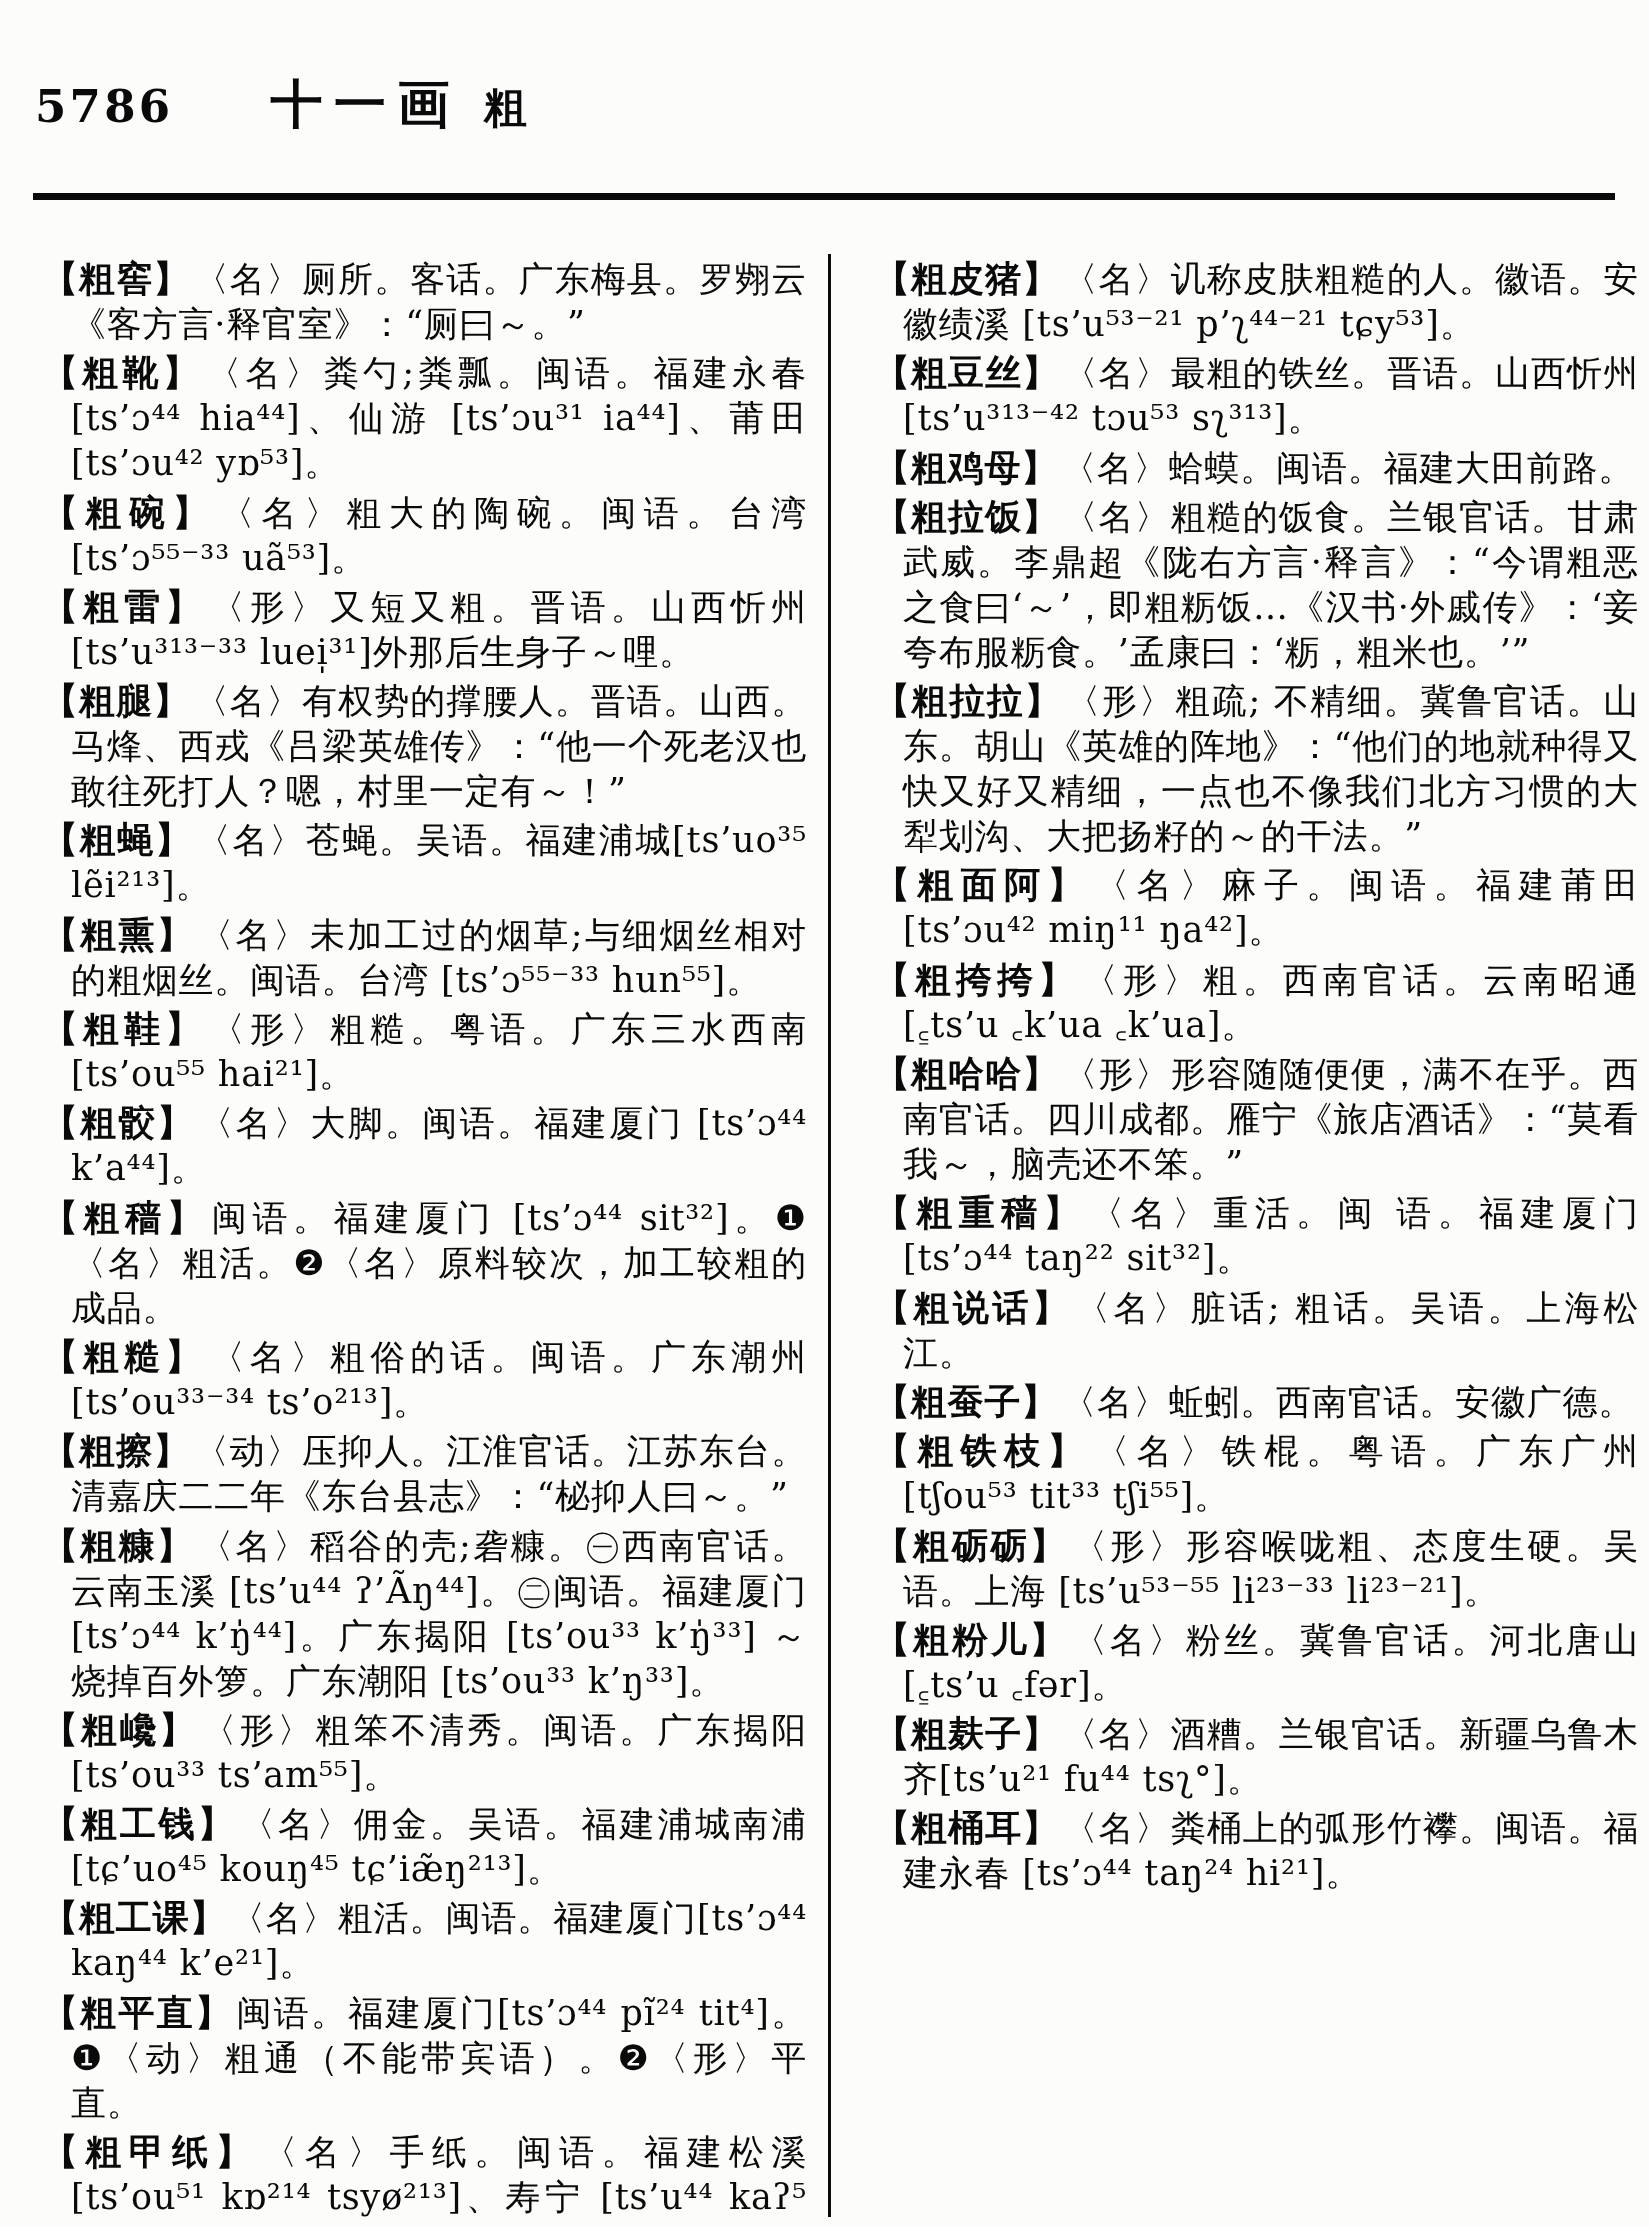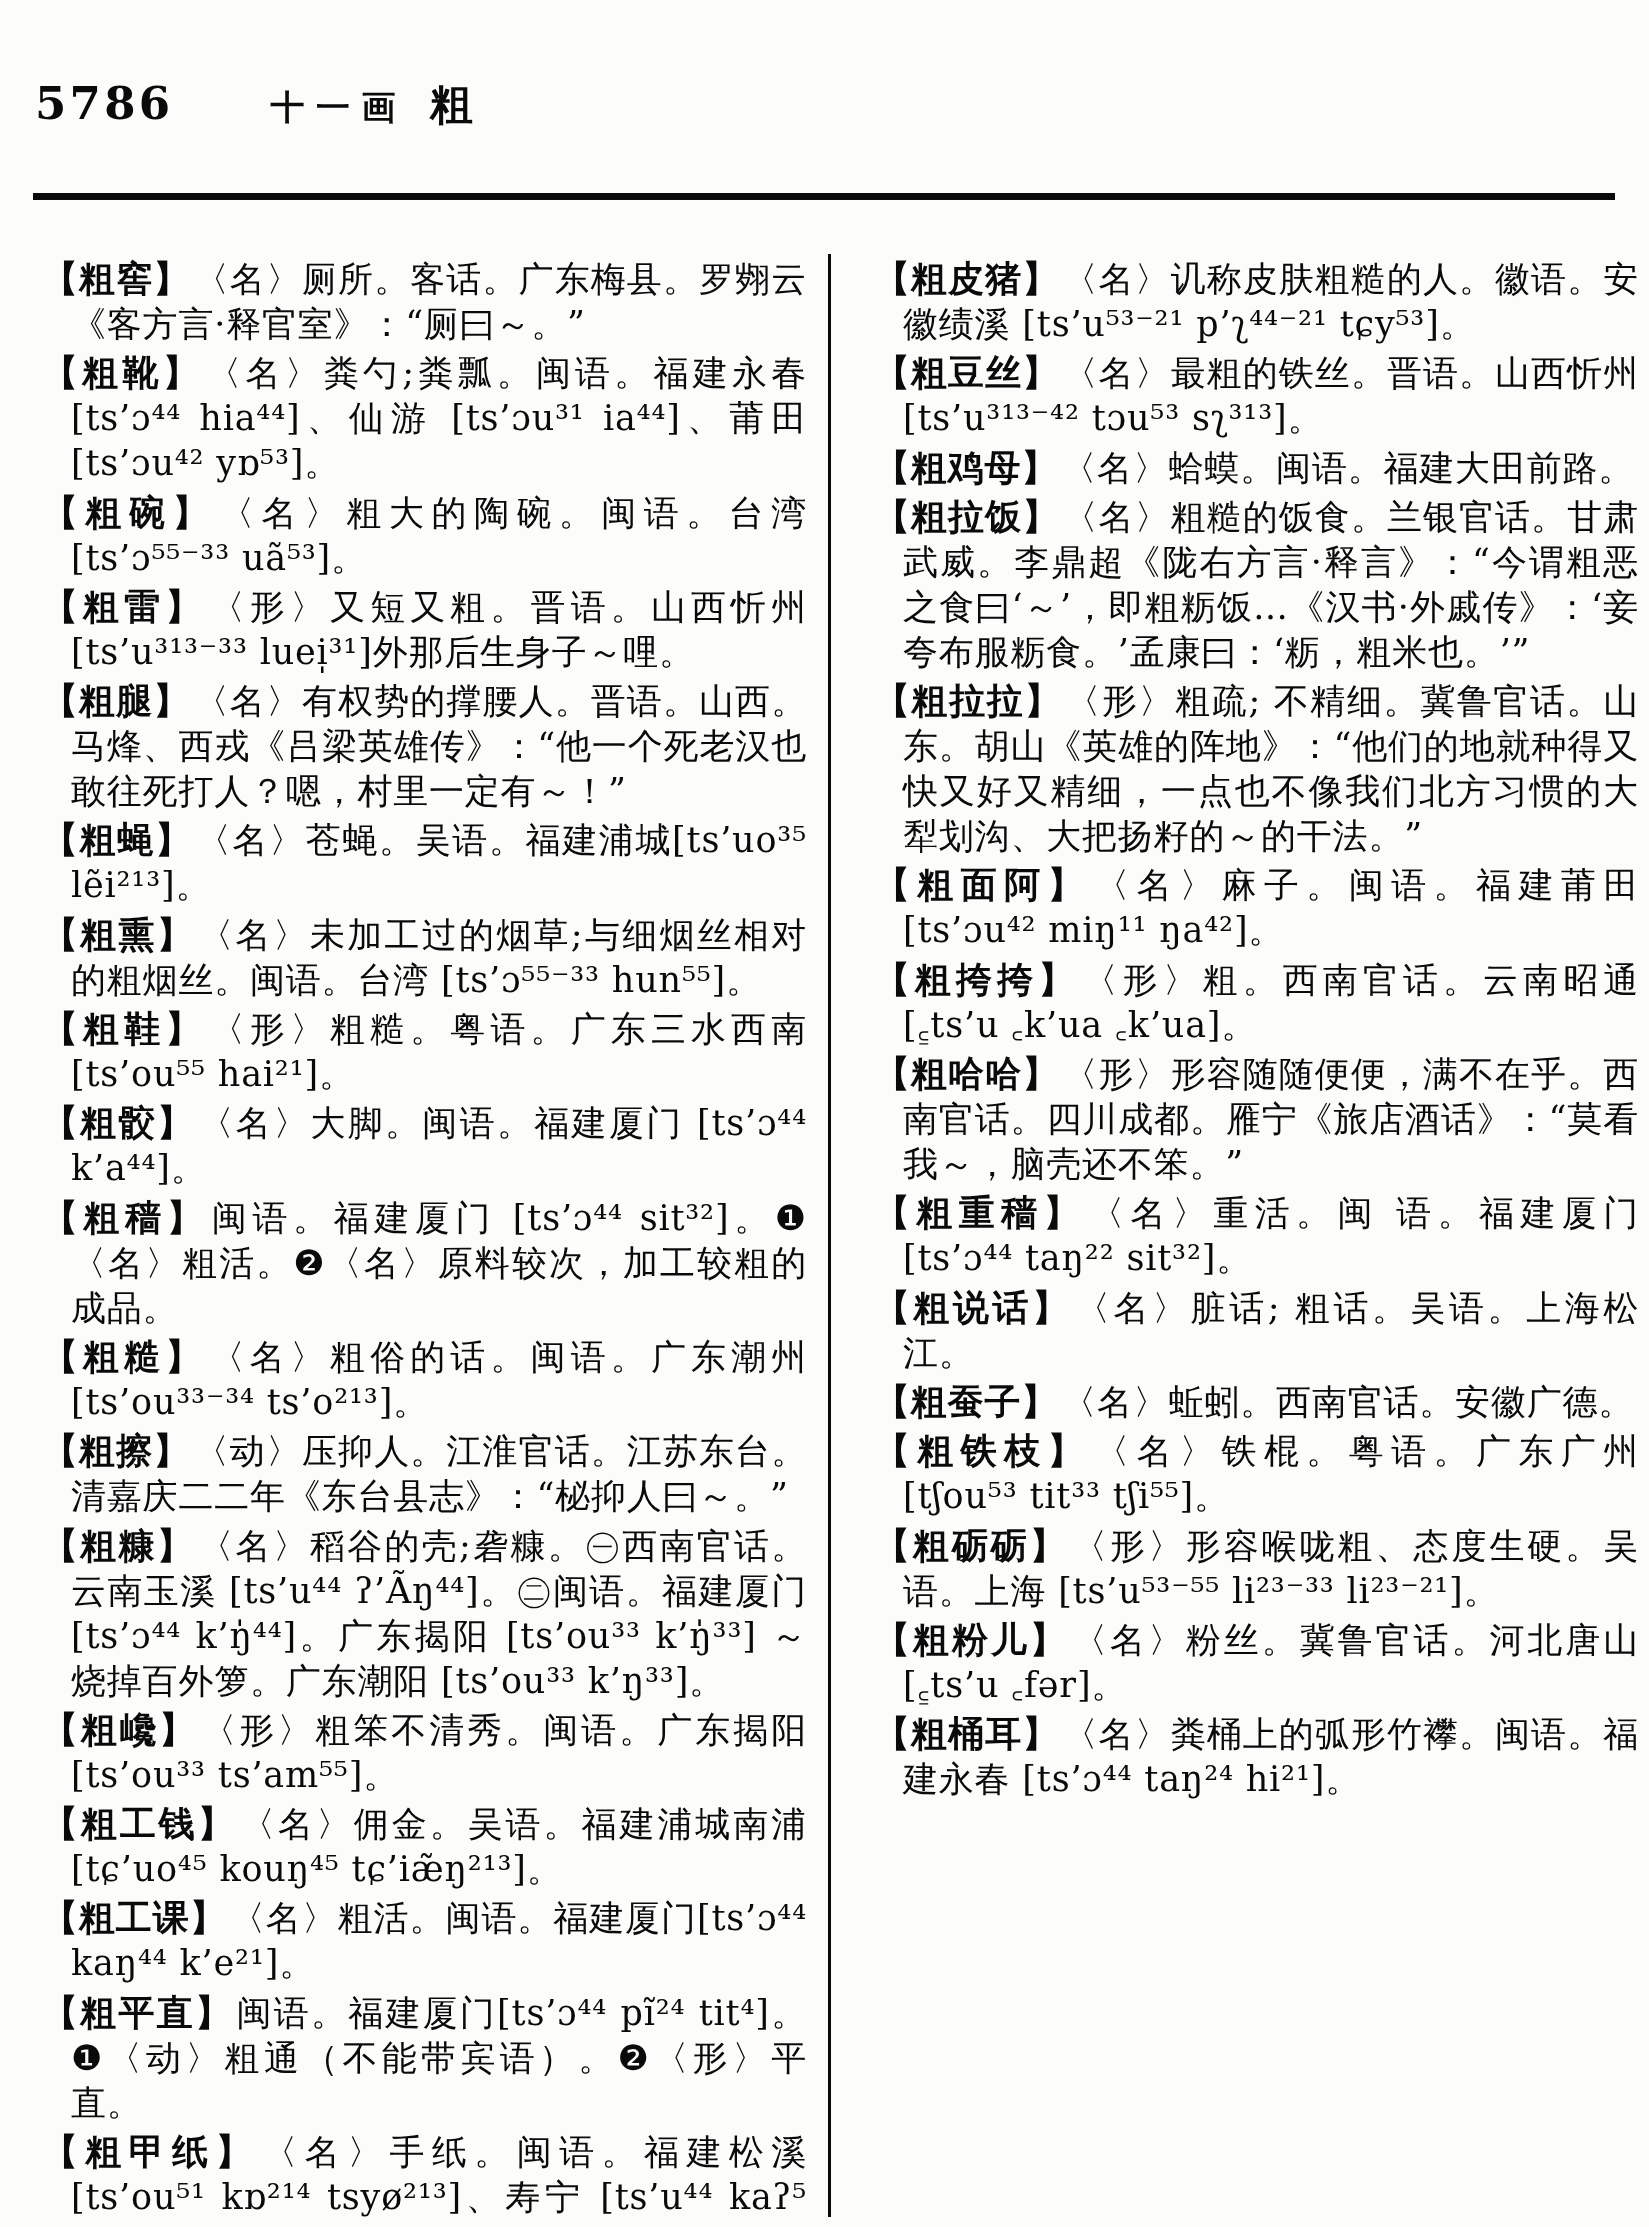--- a/index.html
+++ b/index.html
@@ -9,21 +9,21 @@
     background:#fcfcfa;
     color:#0a0a0a;
     font-family:"DejaVu Serif","Liberation Serif",serif;
     overflow:hidden;
   }
   .hdr{
     position:absolute;top:79px;left:35px;
     font-size:45px;line-height:49px;white-space:nowrap;
   }
   .hdr .pgnum{letter-spacing:3.3px;font-weight:600;}
-  .hdr .section{margin-left:97px;letter-spacing:11.5px;font-weight:700;font-size:34px;}
+  .hdr .section{margin-left:97px;letter-spacing:11.5px;font-weight:700;font-size:52px;}
   .hdr .headchar{margin-left:23px;letter-spacing:0;font-weight:700;font-size:43px;}
   .rule{
     position:absolute;top:193px;left:33px;
     width:1582px;height:7.4px;background:#0a0a0a;
   }
   .divider{
     position:absolute;left:828px;top:254px;
     width:2.5px;height:1963px;background:#0a0a0a;
   }
   .col{
@@ -78,16 +78,17 @@
       <p class="entry"><span class="head">【粗拉拉】</span><span class="body">〈形〉粗疏; 不精细。冀鲁官话。山东。胡山《英雄的阵地》：“他们的地就种得又快又好又精细，一点也不像我们北方习惯的大犁划沟、大把扬籽的～的干法。”</span></p>
       <p class="entry"><span class="head">【粗面阿】</span><span class="body">〈名〉麻子。闽语。福建莆田[ts’ɔu⁴² miŋ¹¹ ŋa⁴²]。</span></p>
       <p class="entry"><span class="head">【粗挎挎】</span><span class="body">〈形〉粗。西南官话。云南昭通[꜁ts’u ꜀k’ua ꜀k’ua]。</span></p>
       <p class="entry"><span class="head">【粗哈哈】</span><span class="body">〈形〉形容随随便便，满不在乎。西南官话。四川成都。雁宁《旅店酒话》：“莫看我～，脑壳还不笨。”</span></p>
       <p class="entry"><span class="head">【粗重穑】</span><span class="body">〈名〉重活。闽 语。福建厦门[ts’ɔ⁴⁴ taŋ²² sit³²]。</span></p>
       <p class="entry"><span class="head">【粗说话】</span><span class="body">〈名〉脏话; 粗话。吴语。上海松江。</span></p>
       <p class="entry"><span class="head">【粗蚕子】</span><span class="body">〈名〉蚯蚓。西南官话。安徽广德。</span></p>
       <p class="entry"><span class="head">【粗铁枝】</span><span class="body">〈名〉铁棍。粤语。广东广州[tʃou⁵³ tit³³ tʃi⁵⁵]。</span></p>
       <p class="entry"><span class="head">【粗砺砺】</span><span class="body">〈形〉形容喉咙粗、态度生硬。吴语。上海 [ts’u⁵³⁻⁵⁵ li²³⁻³³ li²³⁻²¹]。</span></p>
       <p class="entry"><span class="head">【粗粉儿】</span><span class="body">〈名〉粉丝。冀鲁官话。河北唐山 [꜁ts’u ꜀fər]。</span></p>
+      <p class="entry"><span class="head">【粗麸子】</span><span class="body">〈名〉酒糟。兰银官话。新疆乌鲁木齐[ts’u²¹ fu⁴⁴ tsʅ°]。</span></p>
       <p class="entry"><span class="head">【粗桶耳】</span><span class="body">〈名〉粪桶上的弧形竹襻。闽语。福建永春 [ts’ɔ⁴⁴ taŋ²⁴ hi²¹]。</span></p>
     </section>
 </div>
 
 
 </body></html>

